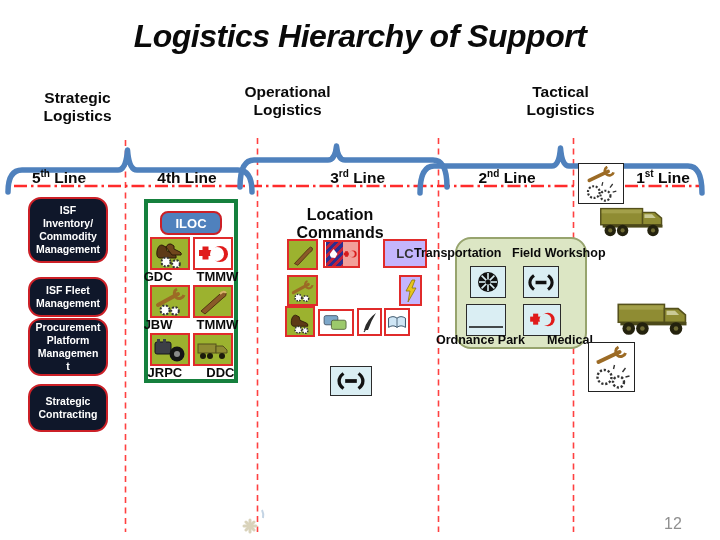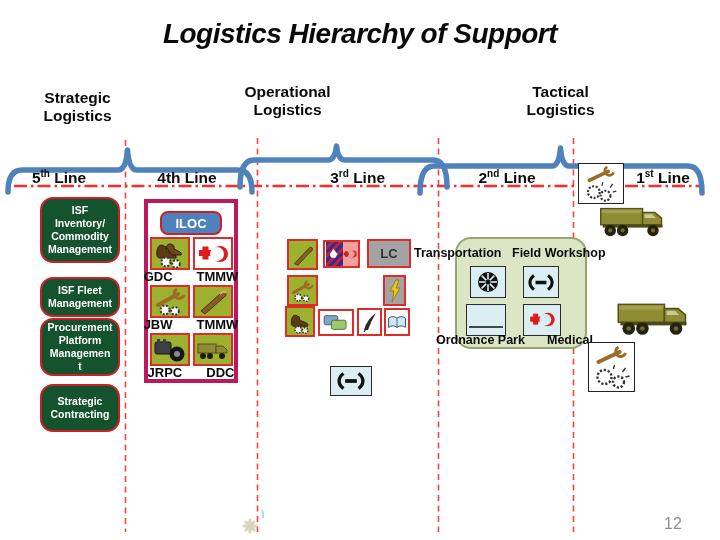--- a/index.html
+++ b/index.html
@@ -1,48 +1,48 @@
 <!DOCTYPE html>
 <html><head>
 <meta charset="utf-8">
 <style>
   html,body{margin:0;padding:0;background:#fff;}
   .stage{position:relative;width:720px;height:540px;background:#fff;overflow:hidden;
          font-family:"Liberation Sans",sans-serif;color:#111;}
   .abs{position:absolute;}
   .preline{white-space:pre-line;}
   
-  .title{left:0;right:0;top:18px;text-align:center;font-size:28px;font-weight:bold;
+  .title{left:0;right:0;top:18px;text-align:center;font-size:32px;font-weight:bold;
          font-style:italic;letter-spacing:-.5px;color:#0a0a0a;}
   
   .cat{font-size:15.5px;font-weight:bold;line-height:18px;text-align:center;color:#0a0a0a;}
   
   .linelbl{top:168px;width:80px;text-align:center;font-size:15.5px;font-weight:bold;color:#0a0a0a;}
   .linelbl .sup{font-size:10px;vertical-align:super;}
   
-  .bluebox{left:40px;width:80px;background:#14532d;border:2.5px solid #cc2027;border-radius:13px;
+  .bluebox{left:28px;width:80px;background:#0f172a;border:2.5px solid #cc2027;border-radius:13px;
            color:#fff;font-size:10.5px;font-weight:bold;line-height:13px;text-align:center;
            display:flex;align-items:center;justify-content:center;box-sizing:border-box;}
   
-  .fourth{left:144px;top:199px;width:94px;height:184px;border:4px solid #be185d;background:#fff;
+  .fourth{left:144px;top:199px;width:94px;height:184px;border:4px solid #15803d;background:#fff;
           box-sizing:border-box;display:flex;flex-direction:column;align-items:center;}
   .iloc{margin-top:8px;width:58px;height:25px;background:#4f81bd;border:2px solid #cc2027;
         border-radius:8px;color:#fff;font-size:13px;font-weight:bold;display:flex;
         align-items:center;justify-content:center;}
   .urow{display:flex;gap:3px;margin-top:2px;}
   .ubox{width:40px;height:33px;border:2.5px solid #e02b2b;box-sizing:border-box;background:#9cb22f;
         display:flex;align-items:center;justify-content:center;overflow:hidden;}
   .ubox.white{background:#fff;}
   .ulbls{display:flex;gap:24px;font-size:13px;font-weight:bold;line-height:13px;color:#0a0a0a;}
   
   .cluster{left:285px;top:237px;width:128px;height:102px;}
   .cbox{position:absolute;border:2.5px solid #e02b2b;box-sizing:border-box;background:#fff;
         display:flex;align-items:center;justify-content:center;overflow:hidden;}
   .cbox.green{background:#9cb22f;}
-  .cbox.pink{background:#a3a3a3;}
+  .cbox.pink{background:#c4b5fd;margin-left:16px;}
   .stripes{width:17px;height:100%;background:repeating-linear-gradient(135deg,#2e2e8f 0 3px,#c2203a 3px 6px);
            position:relative;}
   .stripes::after{content:"";position:absolute;left:4px;top:7px;width:8px;height:9px;background:#fff;
                   clip-path:polygon(0 60%,50% 0,100% 55%,70% 100%,20% 95%);}
   .lc-text{font-size:13px;font-weight:bold;color:#333;}
   
   .greennode{left:455px;top:237px;width:132px;height:112px;background:#dce6c4;
              border:2px solid #97a46e;border-radius:16px;box-sizing:border-box;}
   .cyanbox{background:#daeef3;border:1.6px solid #2b2b2b;box-sizing:border-box;
            display:flex;align-items:center;justify-content:center;}
@@ -168,20 +168,21 @@
             <circle cx="26" cy="19" r="3" fill="#1d1b0c"></circle>
         </svg>
       </div>
     </div>
     <div class="ulbls">
         <span>JRPC</span>
         <span>DDC</span>
       </div>
   </div>
 
+  <div class="abs heading16" style="left:265px;top:206px;width:150px;text-align:center;">Location Commands</div>
 
   <div class="abs cluster">
     <div class="cbox green" style="left:2px;top:2px;width:31px;height:31px;">
       <svg width="24" height="24" viewBox="0 0 28 28">
         <path d="M4,24 L20,7 Q23,3 25,6 Q26,9 22,11 L8,26 Z" fill="#8a5a28" stroke="#513312"></path>
       </svg>
     </div>
     <div class="cbox" style="left:38px;top:3px;width:37px;height:28px;padding:0;">
       <div class="stripes"></div>
       <div style="width:15px;height:100%;background:#f2a09a;display:flex;align-items:center;justify-content:center;">

